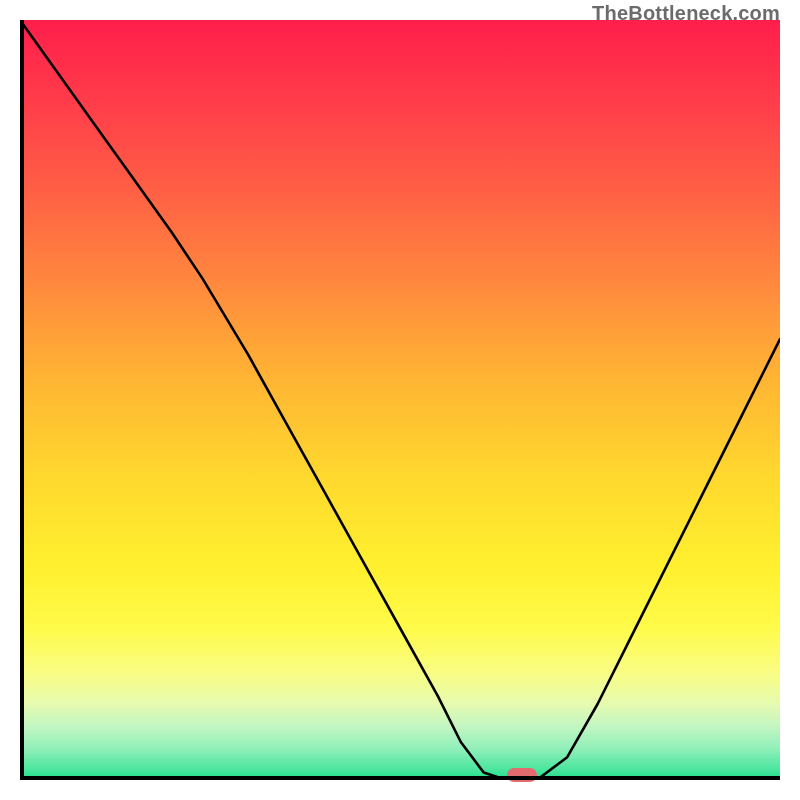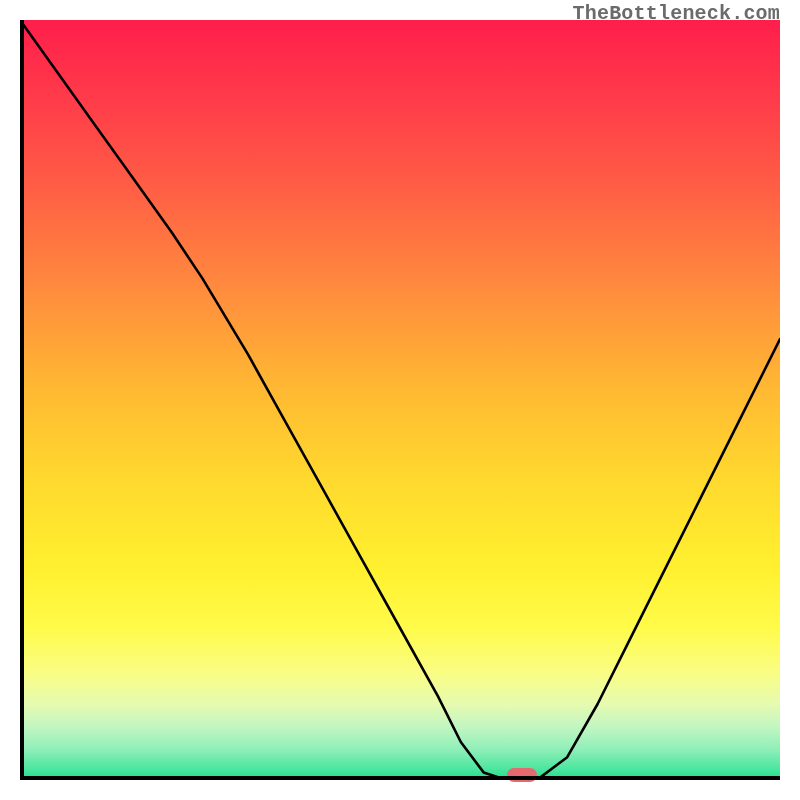--- a/index.html
+++ b/index.html
@@ -7,21 +7,20 @@
     padding: 0;
     width: 800px;
     height: 800px;
     background: #ffffff;
     font-family: Arial, Helvetica, sans-serif;
   }
   .chart-container {
     position: relative;
     width: 800px;
     height: 571px;
-    font-family: Liberation Mono, monospace;
   }
   .plot-area {
     position: absolute;
     left: 20px;
     top: 20px;
     width: 760px;
     height: 760px;
     box-sizing: border-box;
   }
   .gradient-bg {

